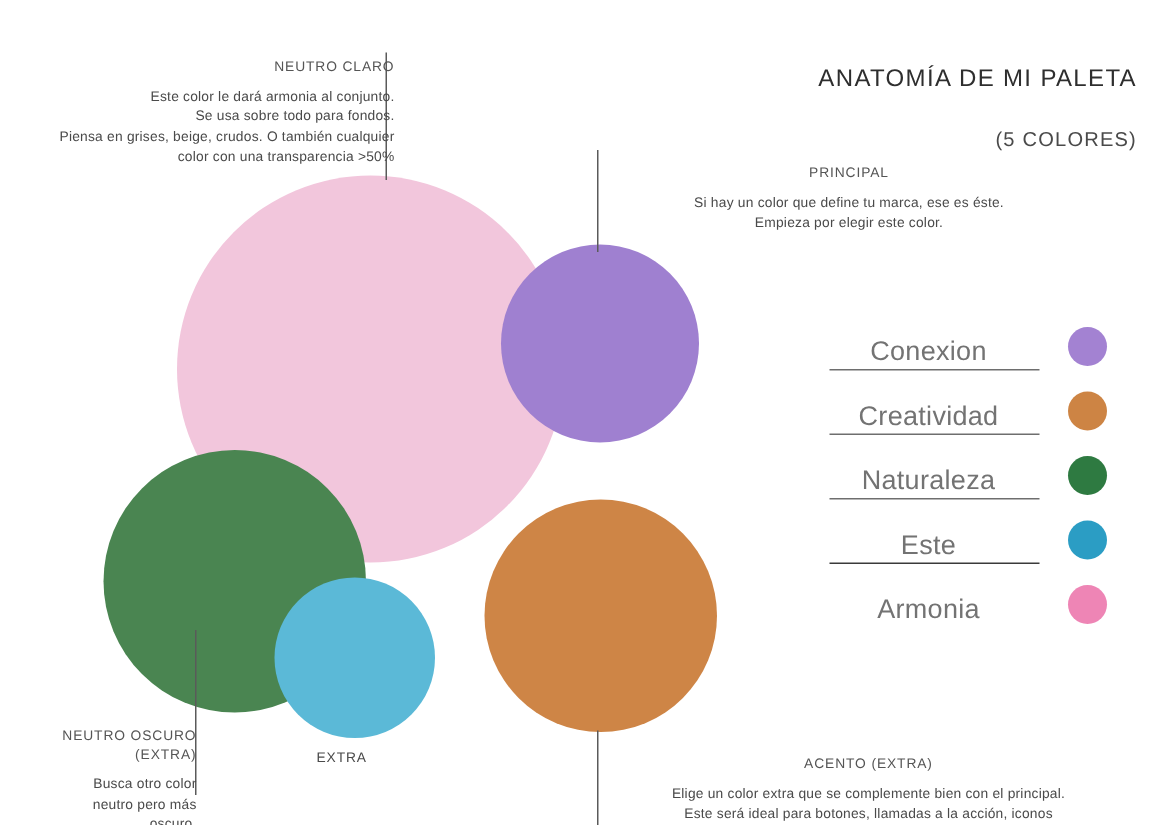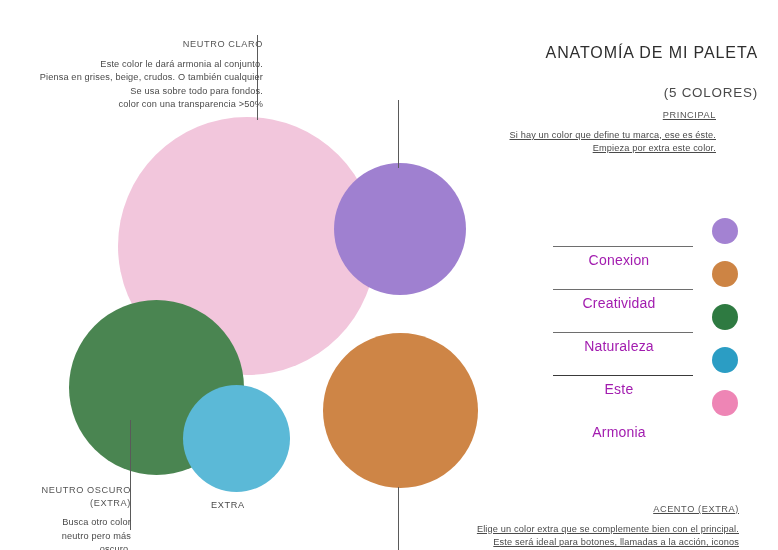--- a/index.html
+++ b/index.html
@@ -45,22 +45,21 @@
   .note .body {
     display: block;
   }
   .note .body span {
     display: block;
   }
   .align-right {
     text-align: right;
   }
   .align-left {
-    text-align: right;
-    text-decoration: underline;
+    text-align: center;
   }
   #title-block {
     position: absolute;
     right: 20px;
     top: 44px;
     text-align: right;
   }
   #title-block .t1 {
     font-size: 16px;
     letter-spacing: 0.9px;
@@ -82,25 +81,24 @@
   }
   .legend-row {
     position: relative;
     height: 43px;
   }
   .legend-label {
     position: absolute;
     left: 0;
     width: 148px;
     text-align: center;
-    font-size: 14px;
-    color: #a21caf;
+    font-size: 18px;
+    color: #737373;
     top: 2px;
     letter-spacing: 0.2px;
-    margin-top: 28px;
   }
   .legend-rule {
     position: absolute;
     left: 8px;
     width: 140px;
     top: 24px;
     height: 1px;
     background: #6e6e6e;
   }
   .legend-rule.hidden {
@@ -143,31 +141,31 @@
 
   <div class="vline" style="left:257px; top:35px; height:85px;"></div>
   <div class="vline" style="left:398px; top:100px; height:68px;"></div>
   <div class="vline" style="left:130px; top:420px; height:110px;"></div>
   <div class="vline" style="left:398px; top:487px; height:63px;"></div>
 
   <div class="note align-right" style="left:0px; top:38px; width:243px;padding-left:20px;">
     <span class="head">NEUTRO CLARO</span>
     <span class="body">
       <span>Este color le dará armonia al conjunto.</span>
+      <span>Se usa sobre todo para fondos.</span>
       <span>Piensa en grises, beige, crudos. O también cualquier</span>
-      <span>Se usa sobre todo para fondos.</span>
       <span>color con una transparencia  &gt;50%</span>
     </span>
   </div>
 
   <div class="note align-left" style="left:416px; top:109px; width:300px;">
     <span class="head">PRINCIPAL</span>
     <span class="body">
       <span>Si hay un color que define tu marca, ese es éste.</span>
-      <span>Empieza  por extra este color.</span>
+      <span>Empieza  por elegir este color.</span>
     </span>
   </div>
 
   <div class="note align-right" style="left:0px; top:484px; width:117px;padding-left:14px;">
     <span class="head">NEUTRO OSCURO</span>
     <span class="head" style="margin-top:-7px;">(EXTRA)</span>
     <span class="body">
       <span>Busca otro color</span>
       <span>neutro pero más</span>
       <span>oscuro.</span>

